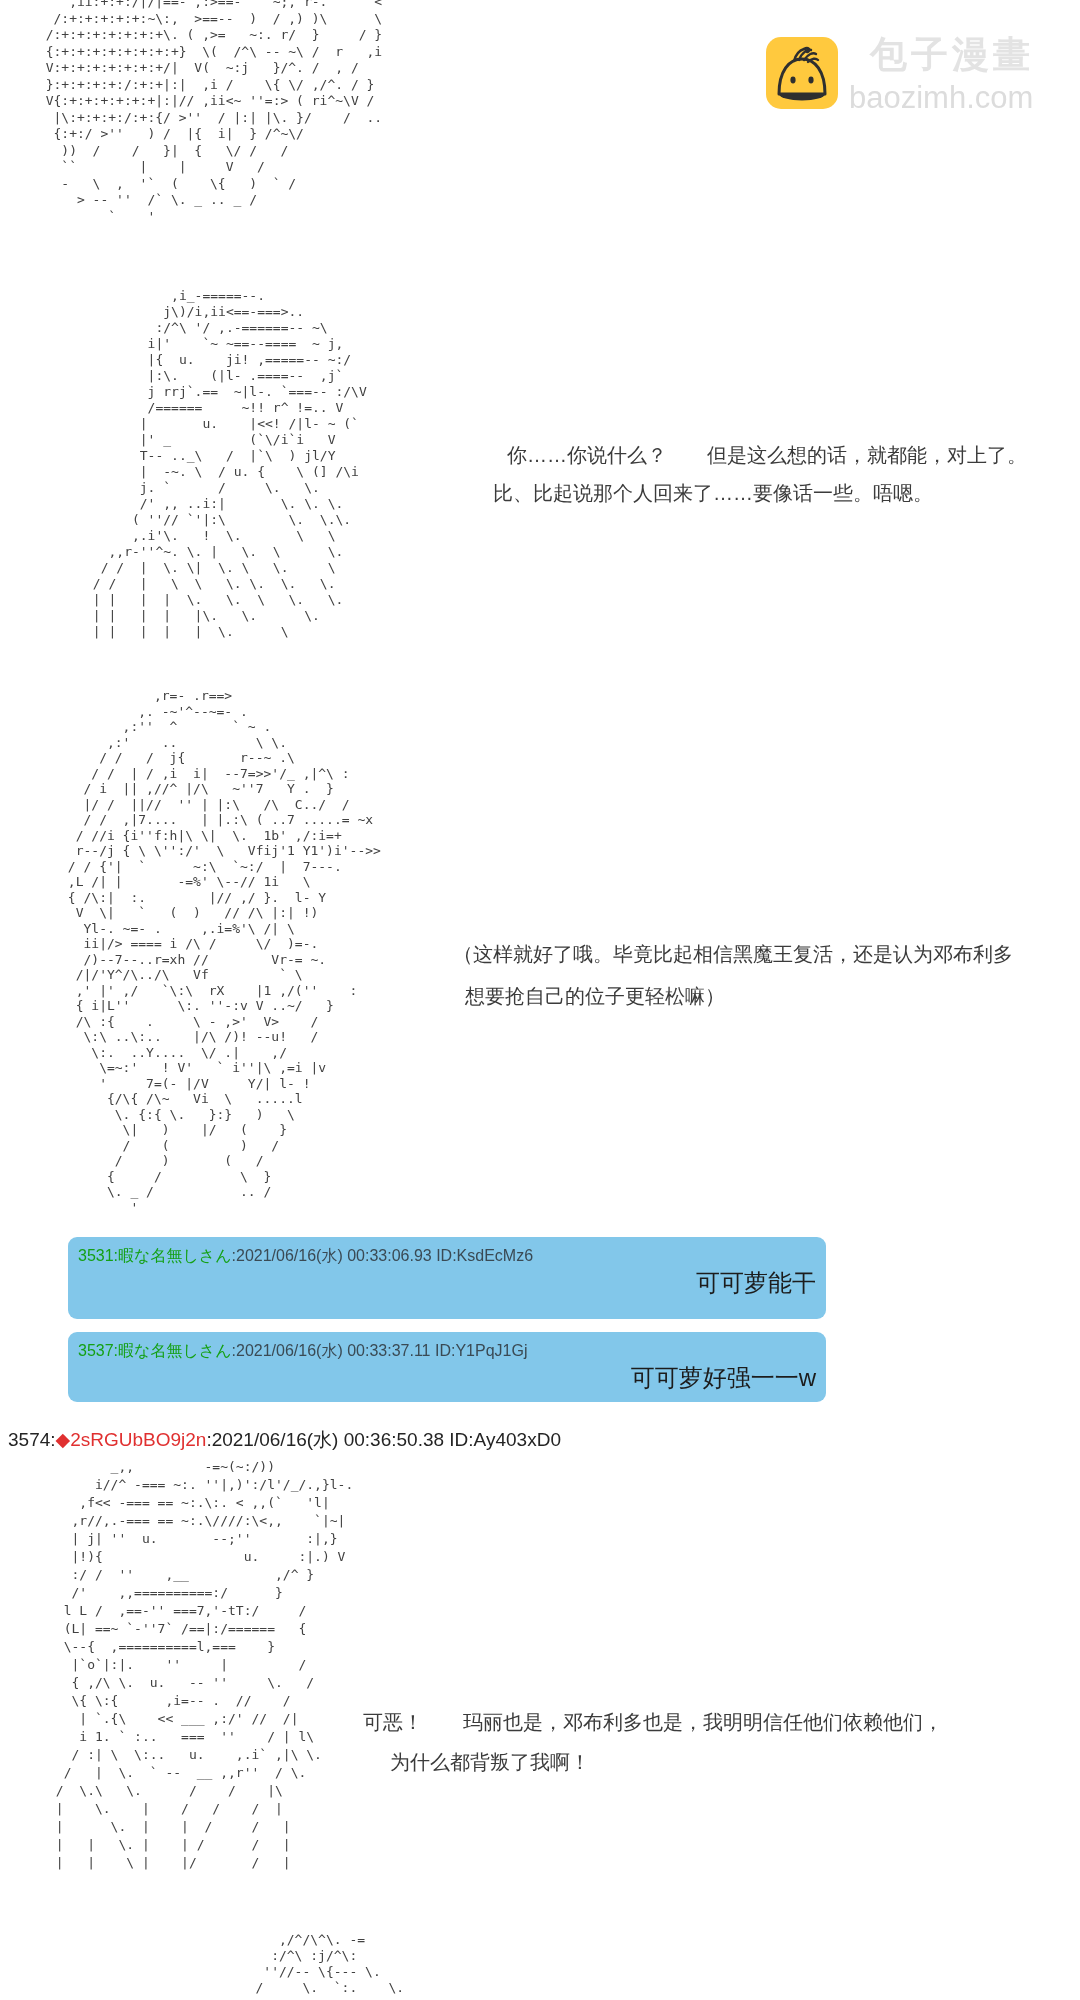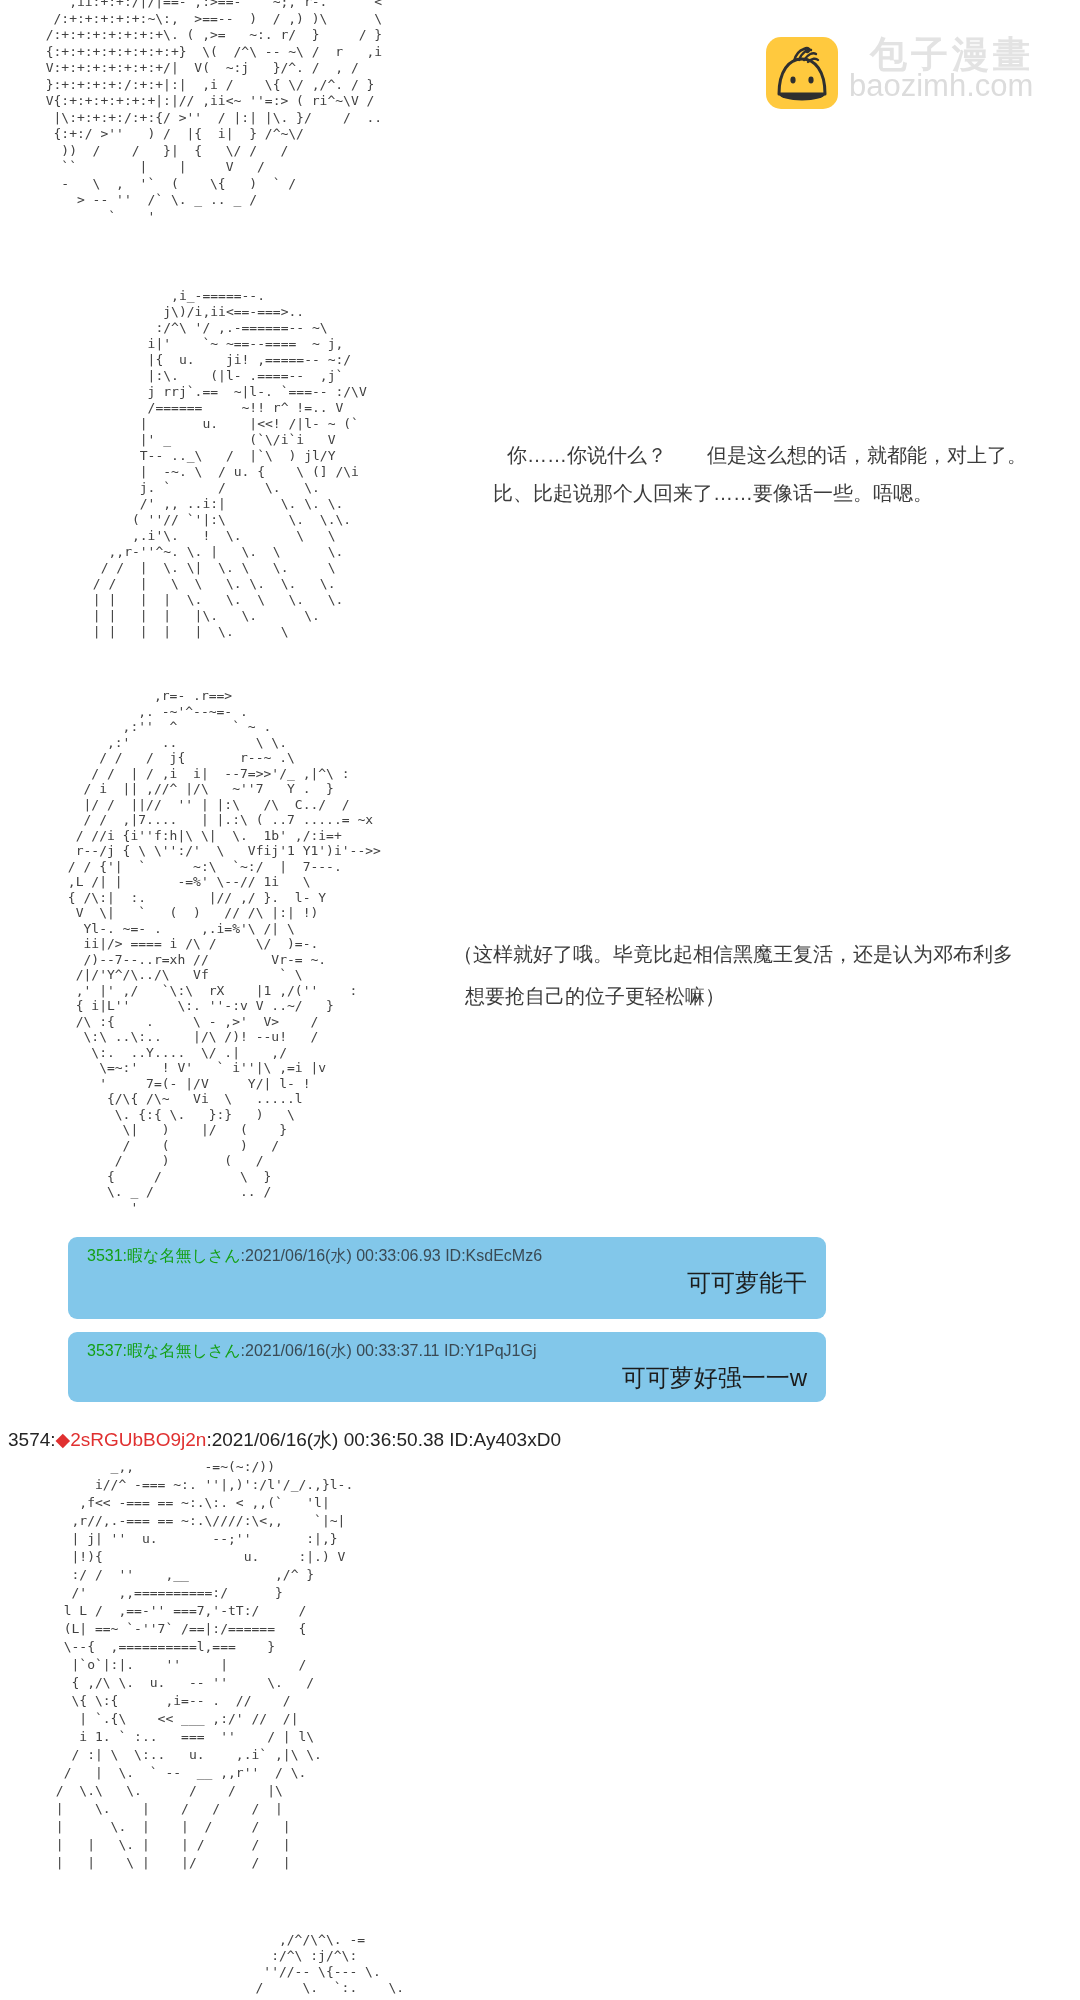--- a/index.html
+++ b/index.html
@@ -17,35 +17,35 @@
   .dialogue{position:absolute;white-space:nowrap;color:#3b3b3b;font-size:20px;}
   .d1{left:418px;top:0;line-height:40px;}
   .d2{left:464px;top:436px;line-height:38px;margin-left:29px;}
   .d2 .l1{margin-left:14px;}
   .d3{left:453px;top:933px;line-height:42px;}
   .d3 .l2{margin-left:12px;}
   .d4{left:363px;top:1702px;line-height:40px;}
   .d4 .l2{margin-left:27px;}
   
   .bubble{position:absolute;left:68px;width:758px;background:#82C7EA;border-radius:9px;
-          padding:10px 19px;box-sizing:border-box;}
+          padding:10px 10px;box-sizing:border-box;}
   .b1{top:1237px;height:82px;}
   .b2{top:1332px;height:70px;}
   .bubble-head{font-size:16px;line-height:18px;color:#3A4A54;white-space:nowrap;}
   .green{color:#14A014;}
   .bubble-body{font-size:24px;line-height:30px;color:#1C1C1C;margin-top:3px;white-space:nowrap;text-align:right;}
   
   .plain-post{position:absolute;left:8px;top:1428px;font-size:19px;line-height:24px;
               color:#242424;white-space:nowrap;}
   .trip{color:#E03030;}
   
   .wm-logo{position:absolute;left:766px;top:37px;width:72px;height:72px;}
   .wm-brand{position:absolute;left:851px;top:30px;font-size:37px;font-weight:bold;
             color:#E3E3E3;letter-spacing:4px;white-space:nowrap;margin-left:19px;}
-  .wm-domain{position:absolute;left:849px;top:68px;font-size:31px;color:#DCDCDC;white-space:nowrap;}
+  .wm-domain{position:absolute;left:849px;top:80px;font-size:31px;color:#DCDCDC;white-space:nowrap;}
 </style>
 </head>
 <body>
 
 <div class="page">
 
   <pre class="aa aa1">     ,ii:+:+:/|/|==- ,:&gt;==-    ~;, r-.      &lt;
    /:+:+:+:+:+:~\:,  &gt;==--  )  / ,) )\      \
   /:+:+:+:+:+:+:+\. ( ,&gt;=   ~:. r/  }     / }
   {:+:+:+:+:+:+:+:+}  \(  /^\ -- ~\ /  r   ,i
@@ -173,19 +173,23 @@
     | `.{\    &lt;&lt; ___ ,:/' //  /|
     i 1. ` :..   ===  ''    / | l\
    / :| \  \:..   u.    ,.i` ,|\ \.
   /   |  \.  ` --  __ ,,r''  / \.
  /  \.\   \.      /    /    |\
  |    \.    |    /   /    /  |
  |      \.  |    |  /     /   |
  |   |   \. |    | /      /   |
  |   |    \ |    |/       /   |</pre>
 
+  <div class="dialogue d4">
+    <div class="l1">可恶！　　玛丽也是，邓布利多也是，我明明信任他们依赖他们，</div>
+    <div class="l2">为什么都背叛了我啊！</div>
+  </div>
 
   <pre class="aa aa5">      ,/^/\^\. -=
      :/^\ :j/^\:
     ''//-- \{--- \.
    /     \.  `:.    \.</pre>
 
 </div>
 
 </body></html>

